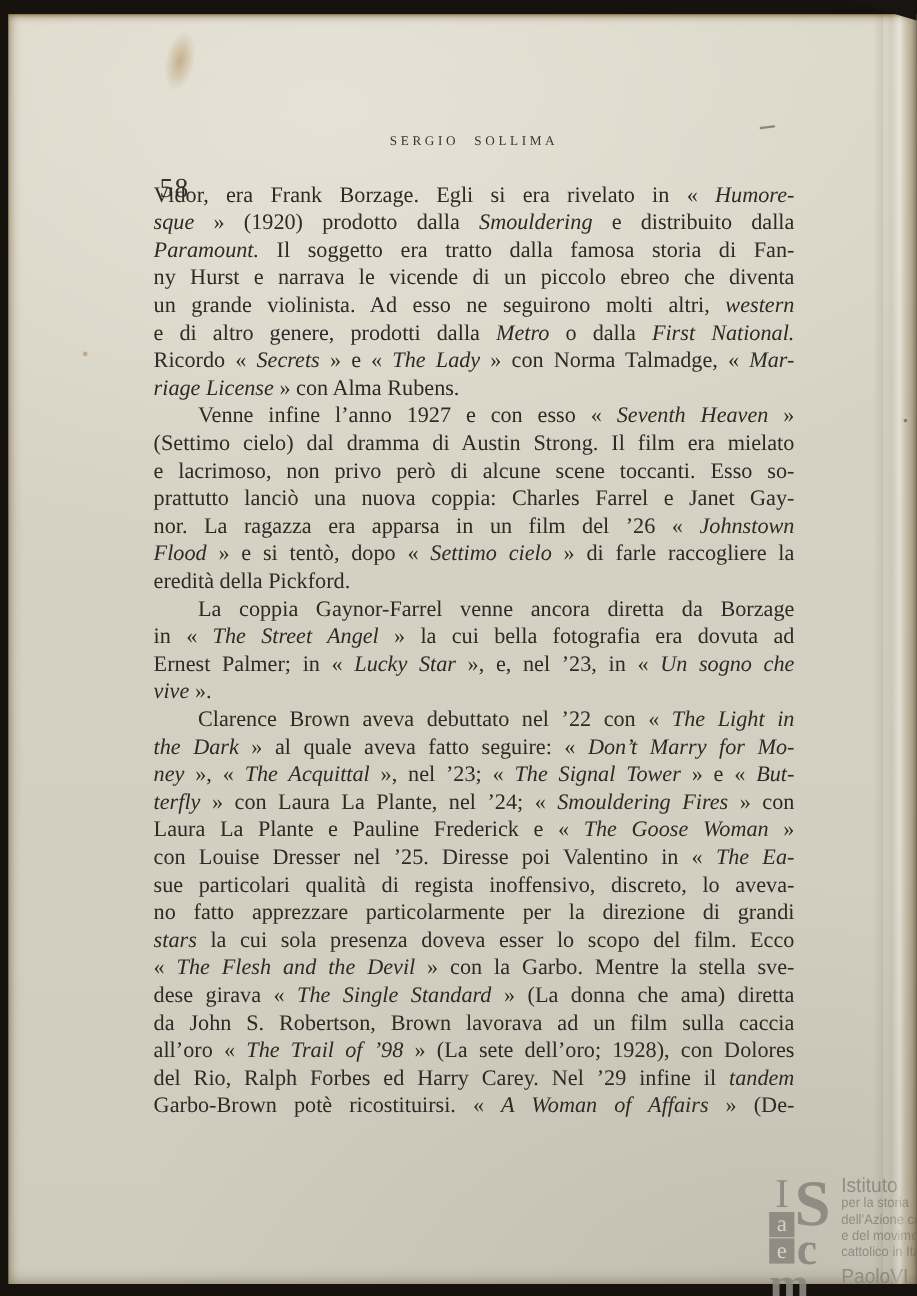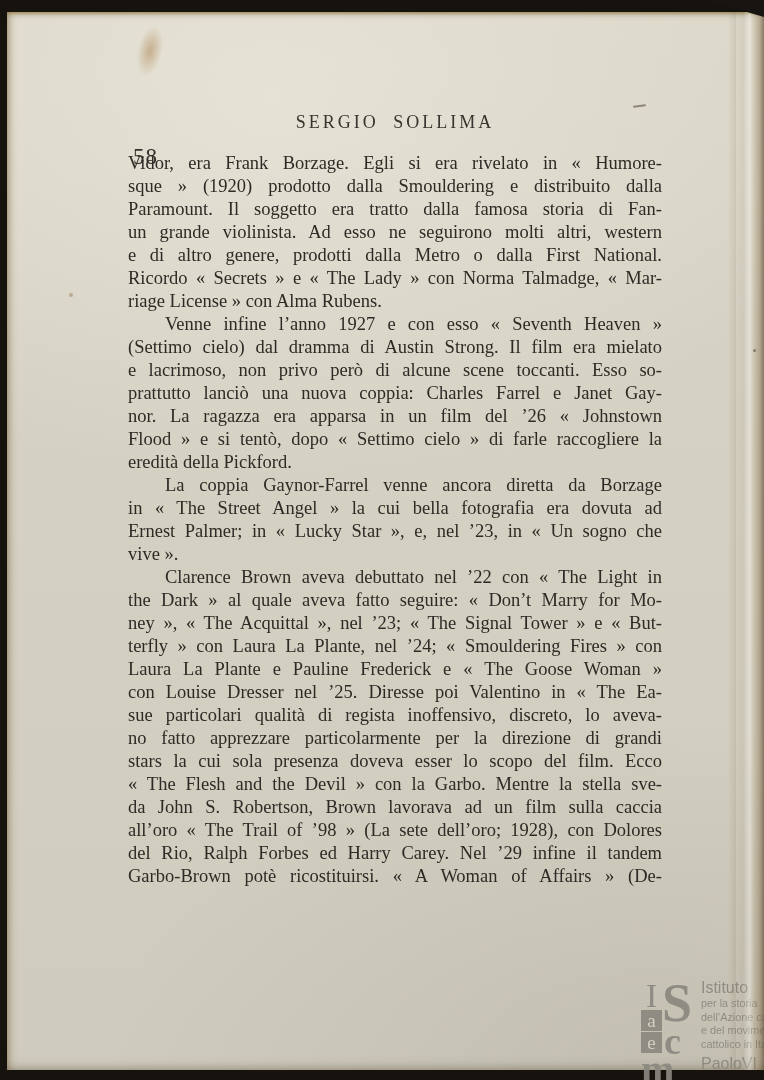--- a/index.html
+++ b/index.html
@@ -57,35 +57,35 @@
     background:rgba(55,48,40,.55); }
   .pencil-dash { position:absolute; left:626px; top:93px; width:13px; height:2px;
     background:rgba(72,66,58,.55); transform:rotate(-7deg); border-radius:1px; }
   
   .folio {
     position:absolute; left:126px; top:96px;
     font-size:23px; letter-spacing:1px; color:#35332e;margin-top:36px;
   }
   .running {
     position:absolute; left:121px; top:100px; width:534px;
-    text-align:center; font-size:18px; letter-spacing:3px; word-spacing:7px;
+    text-align:center; font-size:11px; letter-spacing:3px; word-spacing:7px;
     color:#37352f;
   }
   
   .body-text {
     position:absolute; left:121px; top:140px; width:534px;
     font-size:18.5px; line-height:23px; color:#2d2b26;
   }
   .line {
     height:23px; overflow:hidden;
     text-align:justify; text-align-last:justify;
   }
   .line.short { text-align-last:left; }
   .line.first-indent { text-indent:37px; }
-  .it { }
+  .it { font-style:italic; }
   
   .wm { position:absolute; left:632px; top:966px; width:132px; color:#8b8880; opacity:.92; }
   .wm-logo { position:absolute; left:0; top:2px; width:58px; height:96px; line-height:.8; }
   .wm-logo span { position:absolute; font-family:"Liberation Serif",serif; }
   .wl-I { left:7px;  top:2px;  font-size:34px; }
   .wl-S { left:23px; top:2px;  font-size:54px; font-weight:bold; }
   .wl-a, .wl-e {
     left:2px; width:21px; height:21px; background:#8b8880;
     color:#d6d2c4; font-size:19px; text-align:center; line-height:21px !important;
   }
@@ -115,20 +115,21 @@
     <div class="pencil-dash"></div>
 
     <div class="folio">58</div>
     <div class="running">SERGIO SOLLIMA</div>
 
     <div class="body-text">
         <div>
           <div class="line"><span>Vidor, era Frank Borzage. Egli si era rivelato in « </span><span class="it">Humore-</span></div>
           <div class="line"><span class="it">sque</span><span> » (1920) prodotto dalla </span><span class="it">Smouldering</span><span> e distribuito dalla</span></div>
           <div class="line"><span class="it">Paramount.</span><span> Il soggetto era tratto dalla famosa storia di Fan-</span></div>
+          <div class="line"><span>ny Hurst e narrava le vicende di un piccolo ebreo che diventa</span></div>
           <div class="line"><span>un grande violinista. Ad esso ne seguirono molti altri, </span><span class="it">western</span></div>
           <div class="line"><span>e di altro genere, prodotti dalla </span><span class="it">Metro</span><span> o dalla </span><span class="it">First National.</span></div>
           <div class="line"><span>Ricordo « </span><span class="it">Secrets</span><span> » e « </span><span class="it">The Lady</span><span> » con Norma Talmadge, « </span><span class="it">Mar-</span></div>
           <div class="line short"><span class="it">riage License</span><span> » con Alma Rubens.</span></div>
         </div>
         <div>
           <div class="line first-indent"><span>Venne infine l’anno 1927 e con esso « </span><span class="it">Seventh Heaven</span><span> »</span></div>
           <div class="line"><span>(Settimo cielo) dal dramma di Austin Strong. Il film era mielato</span></div>
           <div class="line"><span>e lacrimoso, non privo però di alcune scene toccanti. Esso so-</span></div>
           <div class="line"><span>prattutto lanciò una nuova coppia: Charles Farrel e Janet Gay-</span></div>
@@ -146,20 +147,21 @@
           <div class="line first-indent"><span>Clarence Brown aveva debuttato nel ’22 con « </span><span class="it">The Light in</span></div>
           <div class="line"><span class="it">the Dark</span><span> » al quale aveva fatto seguire: « </span><span class="it">Don’t Marry for Mo-</span></div>
           <div class="line"><span class="it">ney</span><span> », « </span><span class="it">The Acquittal</span><span> », nel ’23; « </span><span class="it">The Signal Tower</span><span> » e « </span><span class="it">But-</span></div>
           <div class="line"><span class="it">terfly</span><span> » con Laura La Plante, nel ’24; « </span><span class="it">Smouldering Fires</span><span> » con</span></div>
           <div class="line"><span>Laura La Plante e Pauline Frederick e « </span><span class="it">The Goose Woman</span><span> »</span></div>
           <div class="line"><span>con Louise Dresser nel ’25. Diresse poi Valentino in « </span><span class="it">The Ea-</span></div>
           <div class="line"><span>sue particolari qualità di regista inoffensivo, discreto, lo aveva-</span></div>
           <div class="line"><span>no fatto apprezzare particolarmente per la direzione di grandi</span></div>
           <div class="line"><span class="it">stars</span><span> la cui sola presenza doveva esser lo scopo del film. Ecco</span></div>
           <div class="line"><span>« </span><span class="it">The Flesh and the Devil</span><span> » con la Garbo. Mentre la stella sve-</span></div>
+          <div class="line"><span>dese girava « </span><span class="it">The Single Standard</span><span> » (La donna che ama) diretta</span></div>
           <div class="line"><span>da John S. Robertson, Brown lavorava ad un film sulla caccia</span></div>
           <div class="line"><span>all’oro « </span><span class="it">The Trail of ’98</span><span> » (La sete dell’oro; 1928), con Dolores</span></div>
           <div class="line"><span>del Rio, Ralph Forbes ed Harry Carey. Nel ’29 infine il </span><span class="it">tandem</span></div>
           <div class="line"><span>Garbo-Brown potè ricostituirsi. « </span><span class="it">A Woman of Affairs</span><span> » (De-</span></div>
         </div>
       </div>
 
     <div class="wm">
       <div class="wm-logo">
           <span class="wl-I">I</span>

